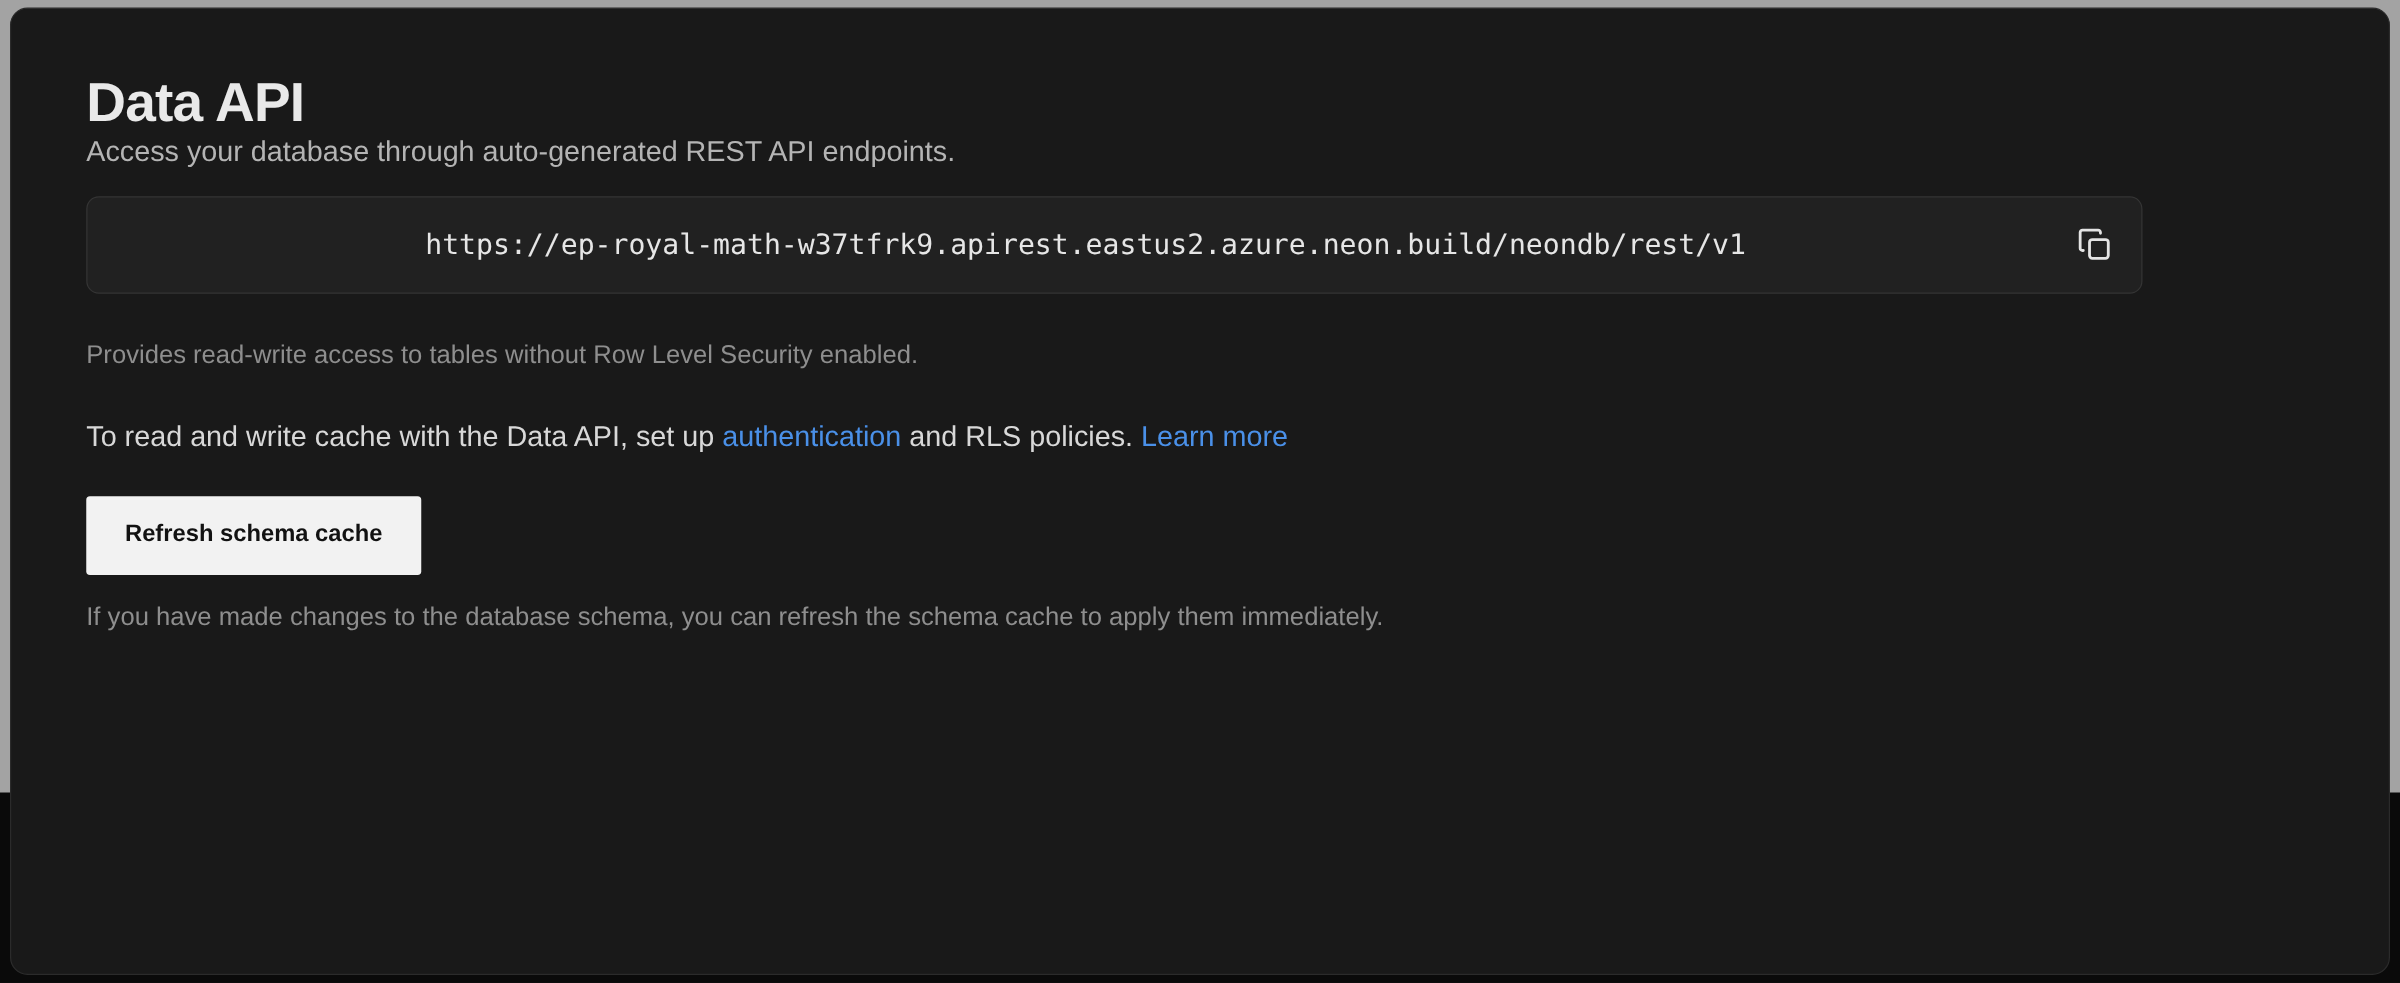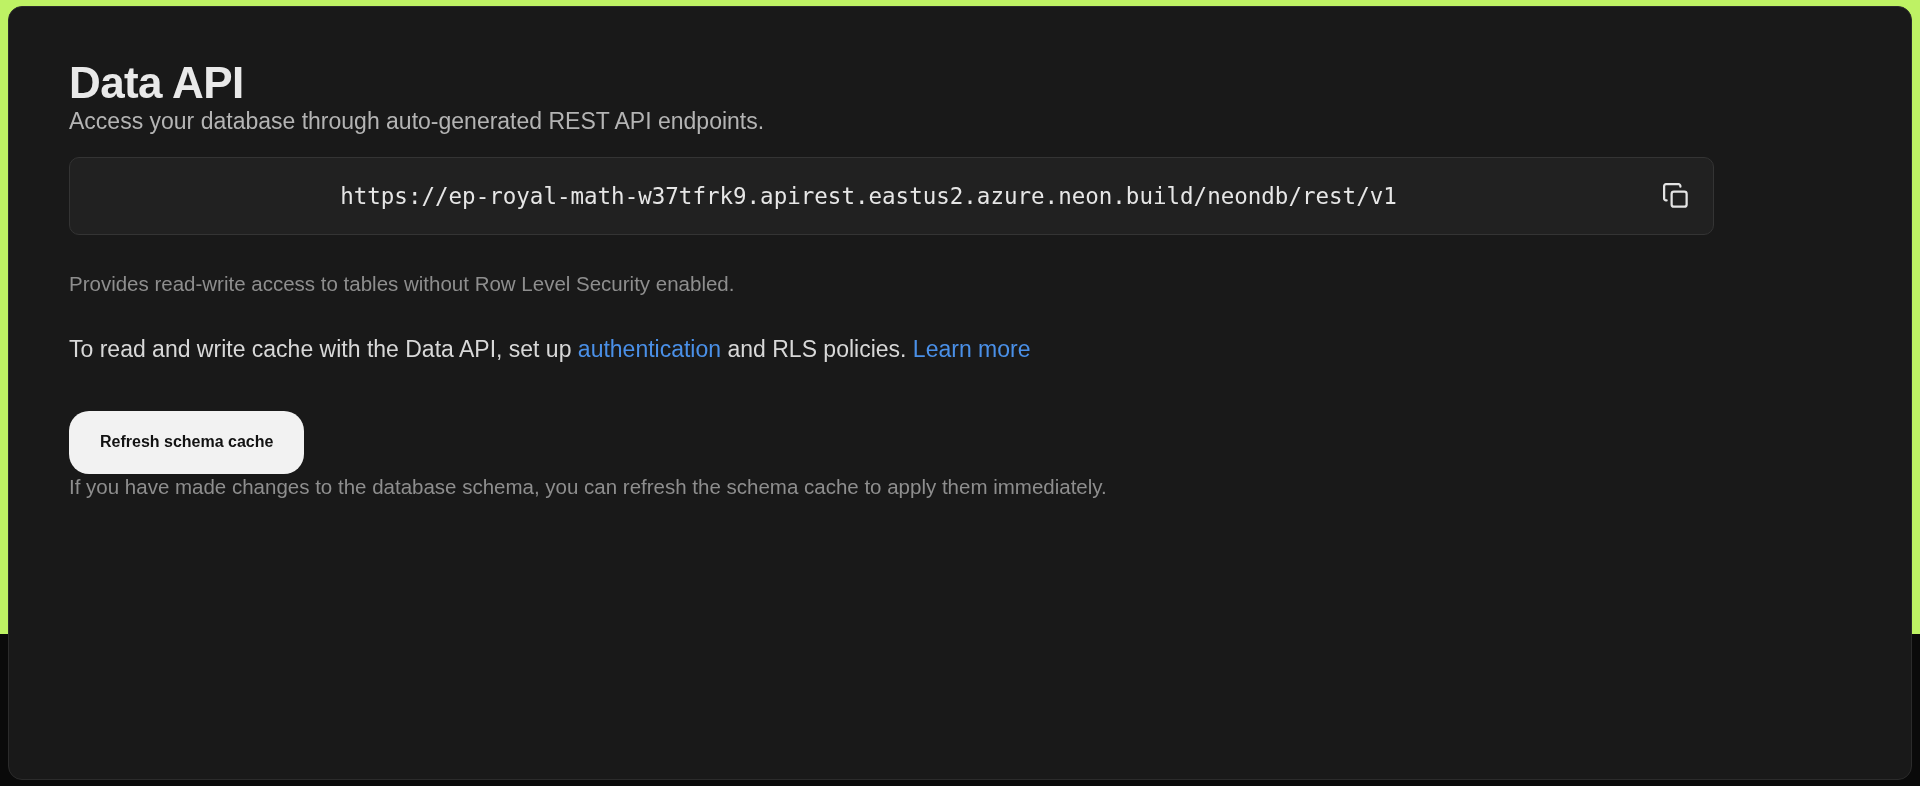--- a/index.html
+++ b/index.html
@@ -9,21 +9,21 @@
     height: 786px;
     background: #0a0a0a;
     font-family: "Liberation Sans", sans-serif;
     overflow: hidden;
   }
 
   #root {
     position: relative;
     width: 1920px;
     height: 634px;
-    background: #bef264;
+    background: #a3a3a3;
   }
 
   .card {
     position: absolute;
     left: 8px;
     top: 6px;
     width: 1904px;
     height: 774px;
     background: #191919;
     border: 1px solid #2b2b2b;
@@ -110,37 +110,38 @@
     line-height: 1.3;
   }
 
   .info-paragraph a {
     color: #4a90e8;
     text-decoration: none;
     cursor: pointer;
   }
 
   .refresh-btn {
-    margin-top: 46px;
+    margin-top: 32px;
     display: inline-flex;
     align-items: center;
     justify-content: center;
     height: 63px;
     padding: 0 31px;
     background: #f2f2f2;
     color: #121212;
     border: none;
-    border-radius: 20px;
+    border-radius: 3px;
     font-family: "Liberation Sans", sans-serif;
-    font-size: 16px;
+    font-size: 19px;
     font-weight: bold;
     cursor: pointer;
   }
 
   .footer-text {
+    margin-top: 21px;
     font-size: 20.5px;
     color: #8e8e8e;
     line-height: 1.3;
   }
 </style>
 </head>
 <body>
 
 <div id="root">
 

